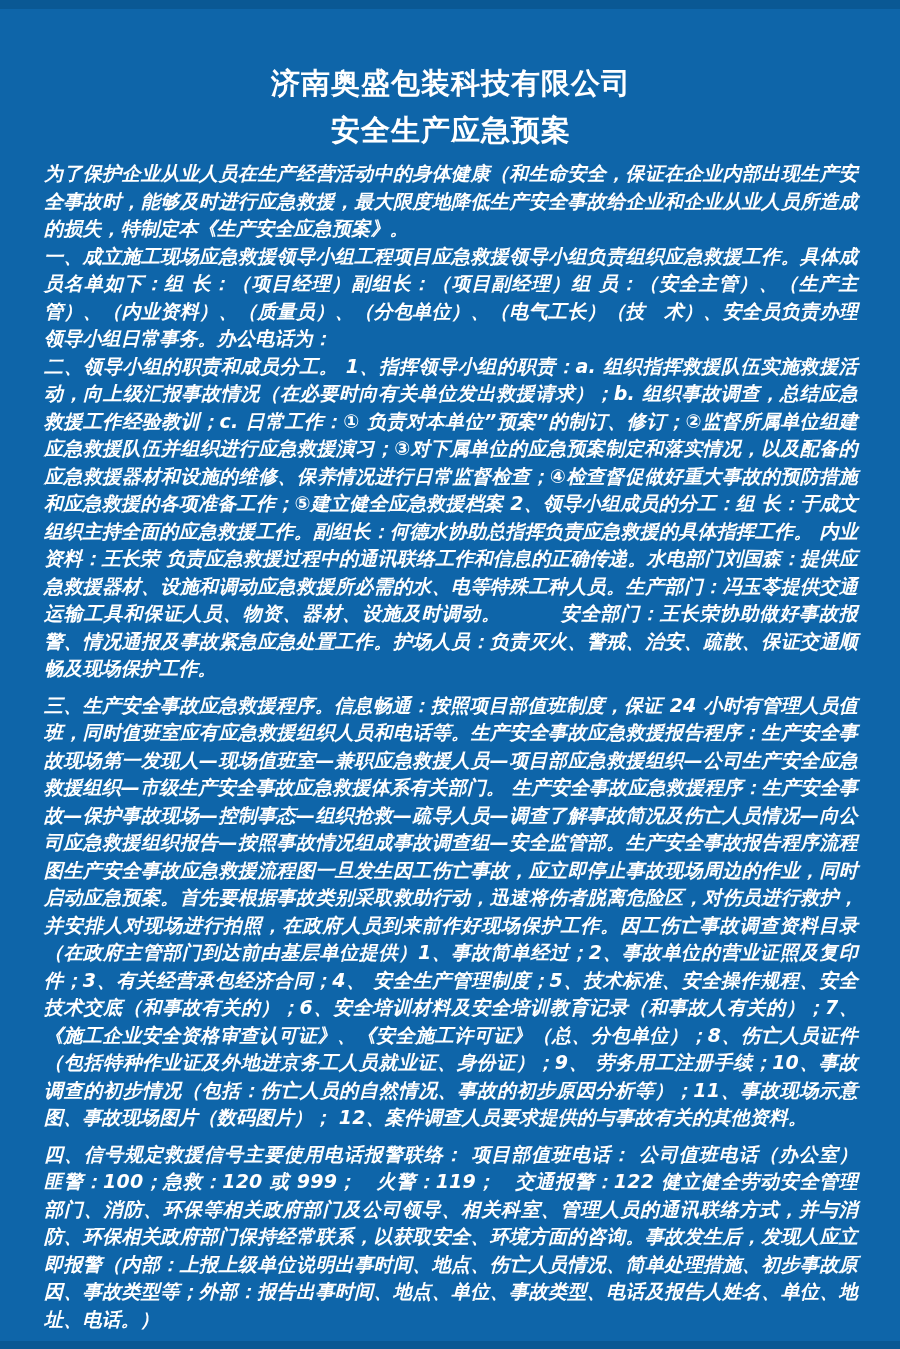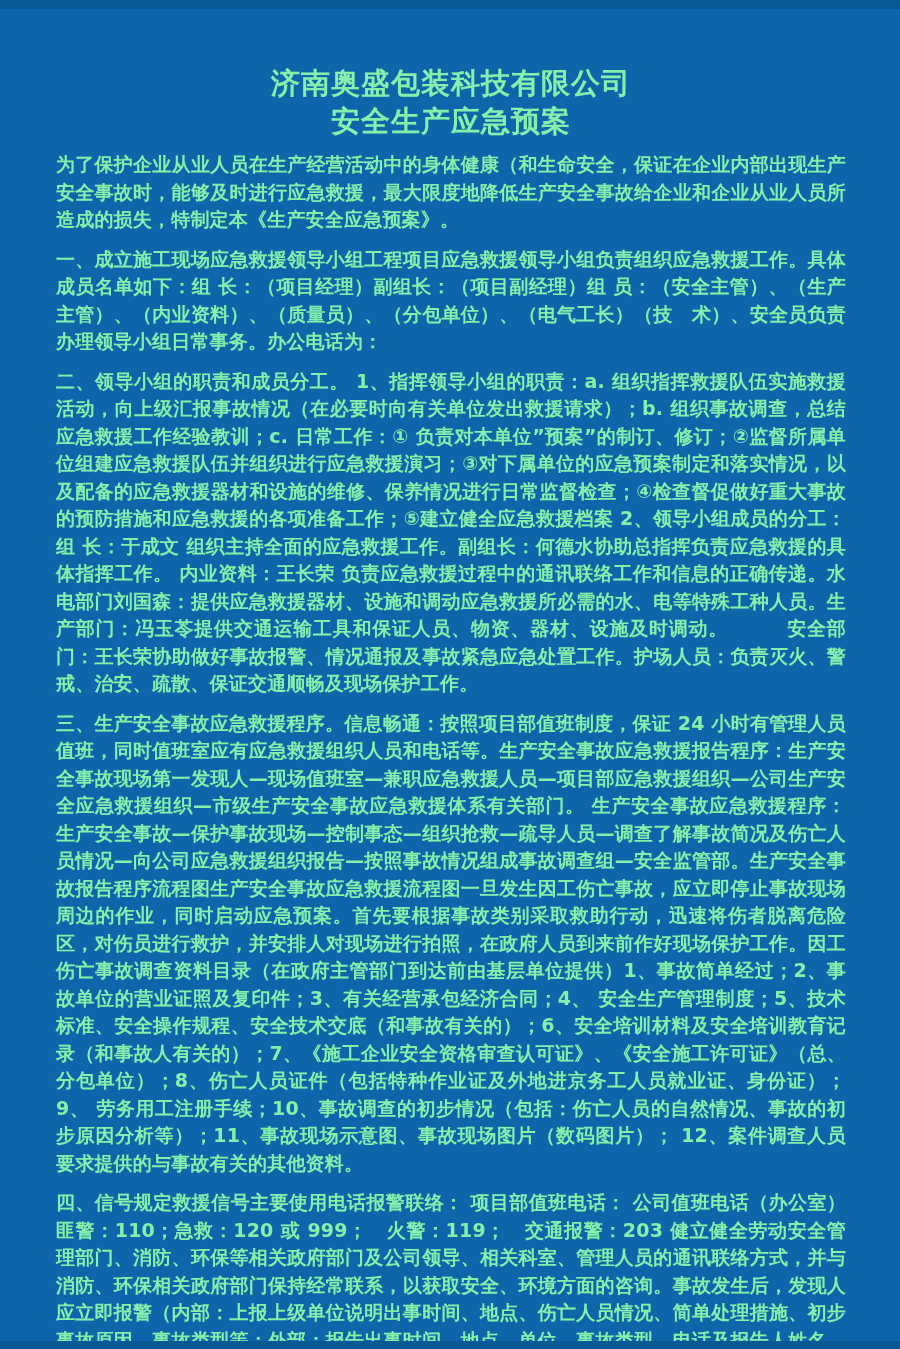--- a/index.html
+++ b/index.html
@@ -28,51 +28,52 @@
     box-sizing: border-box;
     padding: 66px 42px 0 44px;
   }
   .titles {
     text-align: center;
     font-weight: 700;
     font-size: 29px;
     line-height: 34px;
     letter-spacing: 1px;
   }
-  .titles .t2 { margin-top: 4px; }
+  .titles .t2 { margin-top: 13px; }
   .doc-body {
     margin-top: 13px;
     font-size: 19px;
     font-weight: 700;
     line-height: 27.5px;
     text-align: justify;
     letter-spacing: 0.2px;
   }
   .doc-body p {
-    margin: 12px;
+    margin: 0;
     padding: 0;
+    font-style: italic;
   }
   .doc-body p.gap { margin-top: 9px; }
 </style>
 </head>
 <body>
 
-<div class="page" style="background: rgb(14, 101, 169); color: #86efac;">
+<div class="page" style="background: rgb(14, 101, 169); color: #ffffff;">
   <div class="edge-bar top" style="background: rgb(10, 88, 148);"></div>
 
   <div class="content">
     <div class="titles">
       <div class="t1">济南奥盛包装科技有限公司</div>
       <div class="t2">安全生产应急预案</div>
     </div>
 
     <div class="doc-body">
       <p>为了保护企业从业人员在生产经营活动中的身体健康（和生命安全，保证在企业内部出现生产安全事故时，能够及时进行应急救援，最大限度地降低生产安全事故给企业和企业从业人员所造成的损失，特制定本《生产安全应急预案》。</p>
       <p>一、成立施工现场应急救援领导小组工程项目应急救援领导小组负责组织应急救援工作。具体成员名单如下：组 长：（项目经理）副组长：（项目副经理）组 员：（安全主管）、（生产主管）、（内业资料）、（质量员）、（分包单位）、（电气工长）（技　术）、安全员负责办理领导小组日常事务。办公电话为：</p>
       <p>二、领导小组的职责和成员分工。 1、指挥领导小组的职责：a. 组织指挥救援队伍实施救援活动，向上级汇报事故情况（在必要时向有关单位发出救援请求）；b. 组织事故调查，总结应急救援工作经验教训；c. 日常工作：① 负责对本单位”预案”的制订、修订；②监督所属单位组建应急救援队伍并组织进行应急救援演习；③对下属单位的应急预案制定和落实情况，以及配备的应急救援器材和设施的维修、保养情况进行日常监督检查；④检查督促做好重大事故的预防措施和应急救援的各项准备工作；⑤建立健全应急救援档案 2、领导小组成员的分工：组 长：于成文 组织主持全面的应急救援工作。副组长：何德水协助总指挥负责应急救援的具体指挥工作。 内业资料：王长荣 负责应急救援过程中的通讯联络工作和信息的正确传递。水电部门刘国森：提供应急救援器材、设施和调动应急救援所必需的水、电等特殊工种人员。生产部门：冯玉苓提供交通运输工具和保证人员、物资、器材、设施及时调动。　　　安全部门：王长荣协助做好事故报警、情况通报及事故紧急应急处置工作。护场人员：负责灭火、警戒、治安、疏散、保证交通顺畅及现场保护工作。</p>
       <p class="gap">三、生产安全事故应急救援程序。信息畅通：按照项目部值班制度，保证 24 小时有管理人员值班，同时值班室应有应急救援组织人员和电话等。生产安全事故应急救援报告程序：生产安全事故现场第一发现人—现场值班室—兼职应急救援人员—项目部应急救援组织—公司生产安全应急救援组织—市级生产安全事故应急救援体系有关部门。 生产安全事故应急救援程序：生产安全事故—保护事故现场—控制事态—组织抢救—疏导人员—调查了解事故简况及伤亡人员情况—向公司应急救援组织报告—按照事故情况组成事故调查组—安全监管部。生产安全事故报告程序流程图生产安全事故应急救援流程图一旦发生因工伤亡事故，应立即停止事故现场周边的作业，同时启动应急预案。首先要根据事故类别采取救助行动，迅速将伤者脱离危险区，对伤员进行救护，并安排人对现场进行拍照，在政府人员到来前作好现场保护工作。因工伤亡事故调查资料目录（在政府主管部门到达前由基层单位提供）1、事故简单经过；2、事故单位的营业证照及复印件；3、有关经营承包经济合同；4、 安全生产管理制度；5、技术标准、安全操作规程、安全技术交底（和事故有关的）；6、安全培训材料及安全培训教育记录（和事故人有关的）；7、《施工企业安全资格审查认可证》、《安全施工许可证》（总、分包单位）；8、伤亡人员证件（包括特种作业证及外地进京务工人员就业证、身份证）；9、 劳务用工注册手续；10、事故调查的初步情况（包括：伤亡人员的自然情况、事故的初步原因分析等）；11、事故现场示意图、事故现场图片（数码图片）； 12、案件调查人员要求提供的与事故有关的其他资料。</p>
-      <p class="gap">四、信号规定救援信号主要使用电话报警联络： 项目部值班电话： 公司值班电话（办公室）　　匪警：110；急救：120 或 999；　火警：119；　交通报警：203 健立健全劳动安全管理部门、消防、环保等相关政府部门及公司领导、相关科室、管理人员的通讯联络方式，并与消防、环保相关政府部门保持经常联系，以获取安全、环境方面的咨询。事故发生后，发现人应立即报警（内部：上报上级单位说明出事时间、地点、伤亡人员情况、简单处理措施、初步事故原因、事故类型等；外部：报告出事时间、地点、单位、事故类型、电话及报告人姓名、单位、地址、电话。）</p>
+      <p class="gap">四、信号规定救援信号主要使用电话报警联络： 项目部值班电话： 公司值班电话（办公室）　　匪警：100；急救：120 或 999；　火警：119；　交通报警：122 健立健全劳动安全管理部门、消防、环保等相关政府部门及公司领导、相关科室、管理人员的通讯联络方式，并与消防、环保相关政府部门保持经常联系，以获取安全、环境方面的咨询。事故发生后，发现人应立即报警（内部：上报上级单位说明出事时间、地点、伤亡人员情况、简单处理措施、初步事故原因、事故类型等；外部：报告出事时间、地点、单位、事故类型、电话及报告人姓名、单位、地址、电话。）</p>
       <p class="gap">五、有关规定和要求为能在事故发生后，迅速正确、有条不紊地处理事故，尽可能减少事故造成的损失，各单位平时必须做好应急响应工作。具体措施有：1、生产安全事故应急救援人员的具体分工和职责；　2、生产作业场所和员工宿舍区救援车辆行走和紧急情况下人员疏散路线，现场易燃、易爆物品存放处，设置的消防设施等位置。现场平面布置图上应用相应的安全色标明显标示，并在日常工作中保障畅通；　　3、受伤抢救方案。在进入现场时就根据周边情况确定 2~3 个最快捷的医院，并明确相关路线。由行政人事科培训的现场急救员进行现场紧急救护，对于触电事故必须先切断电源，然后采取救护措施。对于高空坠落、物体打击、机械伤害等，只能由医护人员采取救护；　4、现场易燃易爆物品的储存和转移场所，以及转移过程中的安全保证措施；　5、事故发生后各级人员的联系方式、联系人员和联系电话，值班室要明示本单位应急救援组织通讯联系的人员和电话；　6、按照任务做好物资器材准备。如：必要的通讯、报警、消防、抢修等器材及交通工具。上述各种器材应做好保管，并定期检查；　7、定期组织救援训练和学习。项目每年组织消防、抢险队伍进行应急的技能培训，并针对每种紧急状态进行演练，使相关人员能够清楚自己职责，掌握相关技能，做好相应记录。</p>
     </div>
   </div>
 
   <div class="edge-bar bottom" style="background: rgb(10, 88, 148);"></div>
 </div>
 
 </body></html>

